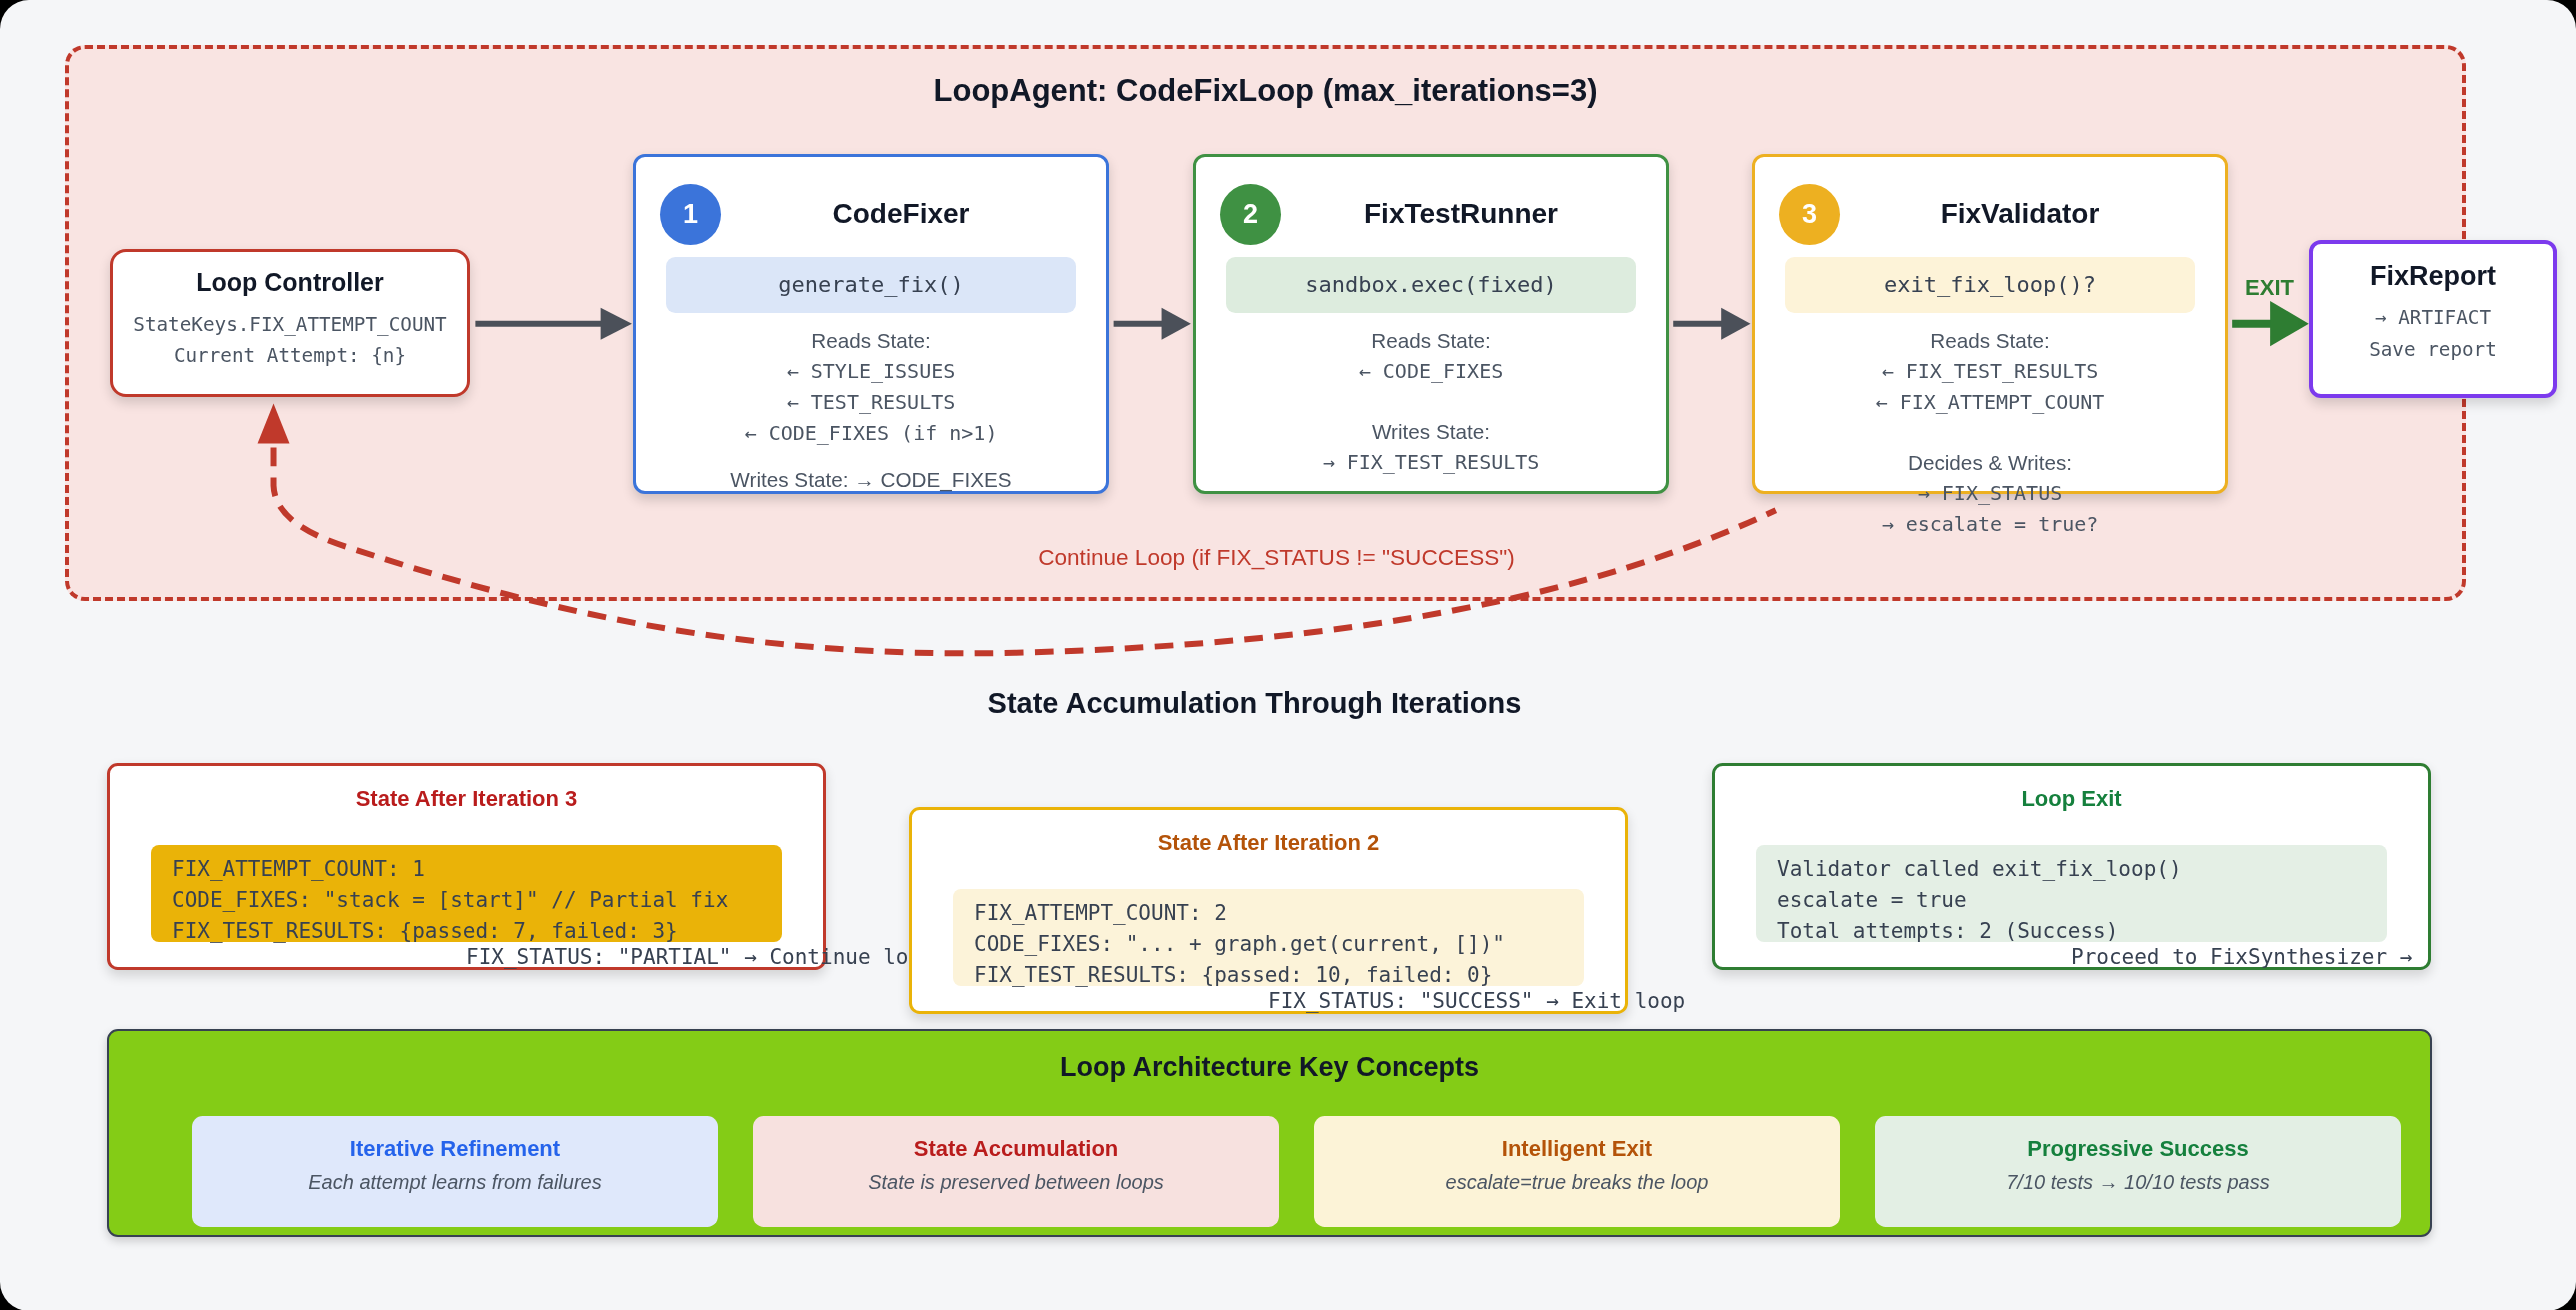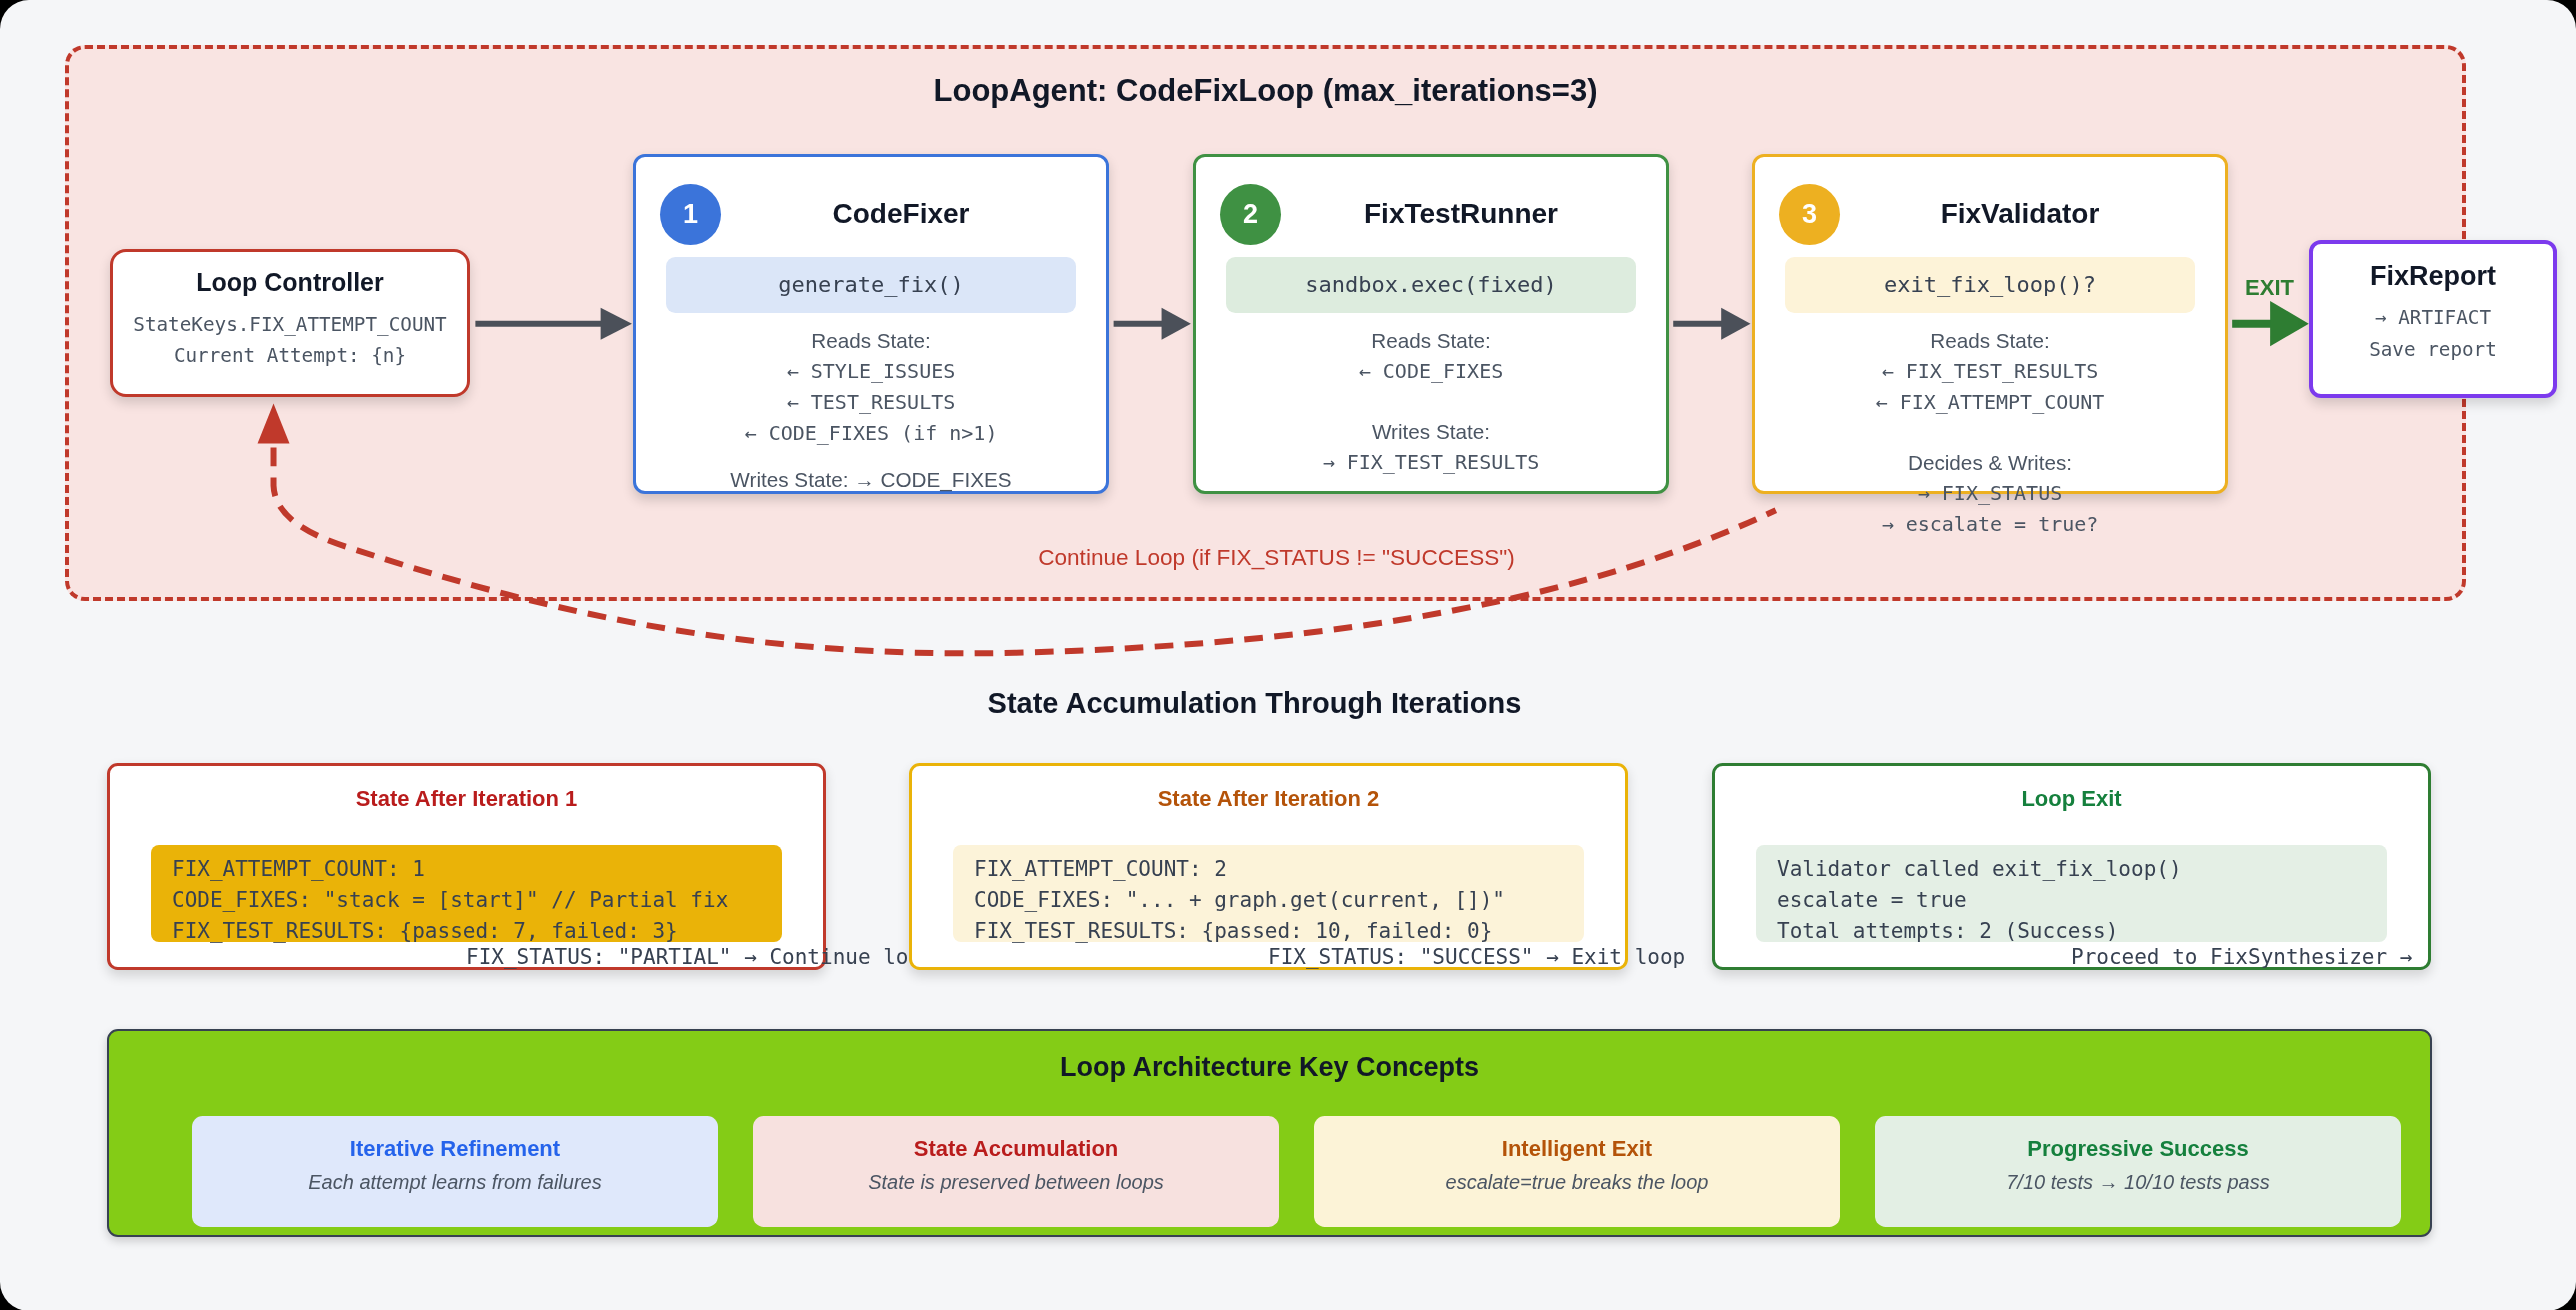--- a/index.html
+++ b/index.html
@@ -84,21 +84,21 @@
   
   .state-heading{
     position:absolute;left:92px;top:687px;width:2325px;text-align:center;
     font-size:29px;font-weight:bold;color:#111827;
   }
   .sbox{
     position:absolute;top:763px;width:719px;height:207px;background:#fff;
     border-radius:10.7px;box-sizing:border-box;box-shadow:0 5.3px 12px rgba(0,0,0,.14);
   }
   .sbox.s1{left:107px;border:3.3px solid #c0392b;}
-  .sbox.s2{left:909px;border:3.3px solid #eab308;}
+  .sbox.s2{left:909px;border:3.3px solid #eab308;margin-top:44px;}
   .sbox.s3{left:1712px;border:3.3px solid #2e7d32;}
   .sbox-title{margin-top:20px;text-align:center;font-size:22px;font-weight:bold;}
   .s1 .sbox-title{color:#b91c1c;}
   .s2 .sbox-title{color:#b45309;}
   .s3 .sbox-title{color:#15803d;}
   .scode{
     position:absolute;left:41px;right:41px;top:79px;height:97px;border-radius:8px;
     padding:8.7px 21px 0;box-sizing:border-box;overflow:visible;
     font-size:21px;color:#374151;line-height:31px;white-space:nowrap;
   }
@@ -226,21 +226,21 @@
         <div>Save report</div>
       </div>
     </div>
 
     <div class="continue-label">Continue Loop (if FIX_STATUS != "SUCCESS")</div>
   </div>
 
   <div class="state-heading">State Accumulation Through Iterations</div>
 
   <div class="sbox s1">
-    <div class="sbox-title">State After Iteration 1</div>
+    <div class="sbox-title">State After Iteration 3</div>
     <div class="scode mono">
       <div>FIX_ATTEMPT_COUNT: 1</div>
       <div>CODE_FIXES: "stack = [start]" // Partial fix</div>
       <div>FIX_TEST_RESULTS: {passed: 7, failed: 3}</div>
     </div>
     <div class="soverflow mono">FIX_STATUS: "PARTIAL" → Continue loop</div>
   </div>
 
   <div class="sbox s2">
     <div class="sbox-title">State After Iteration 2</div>

